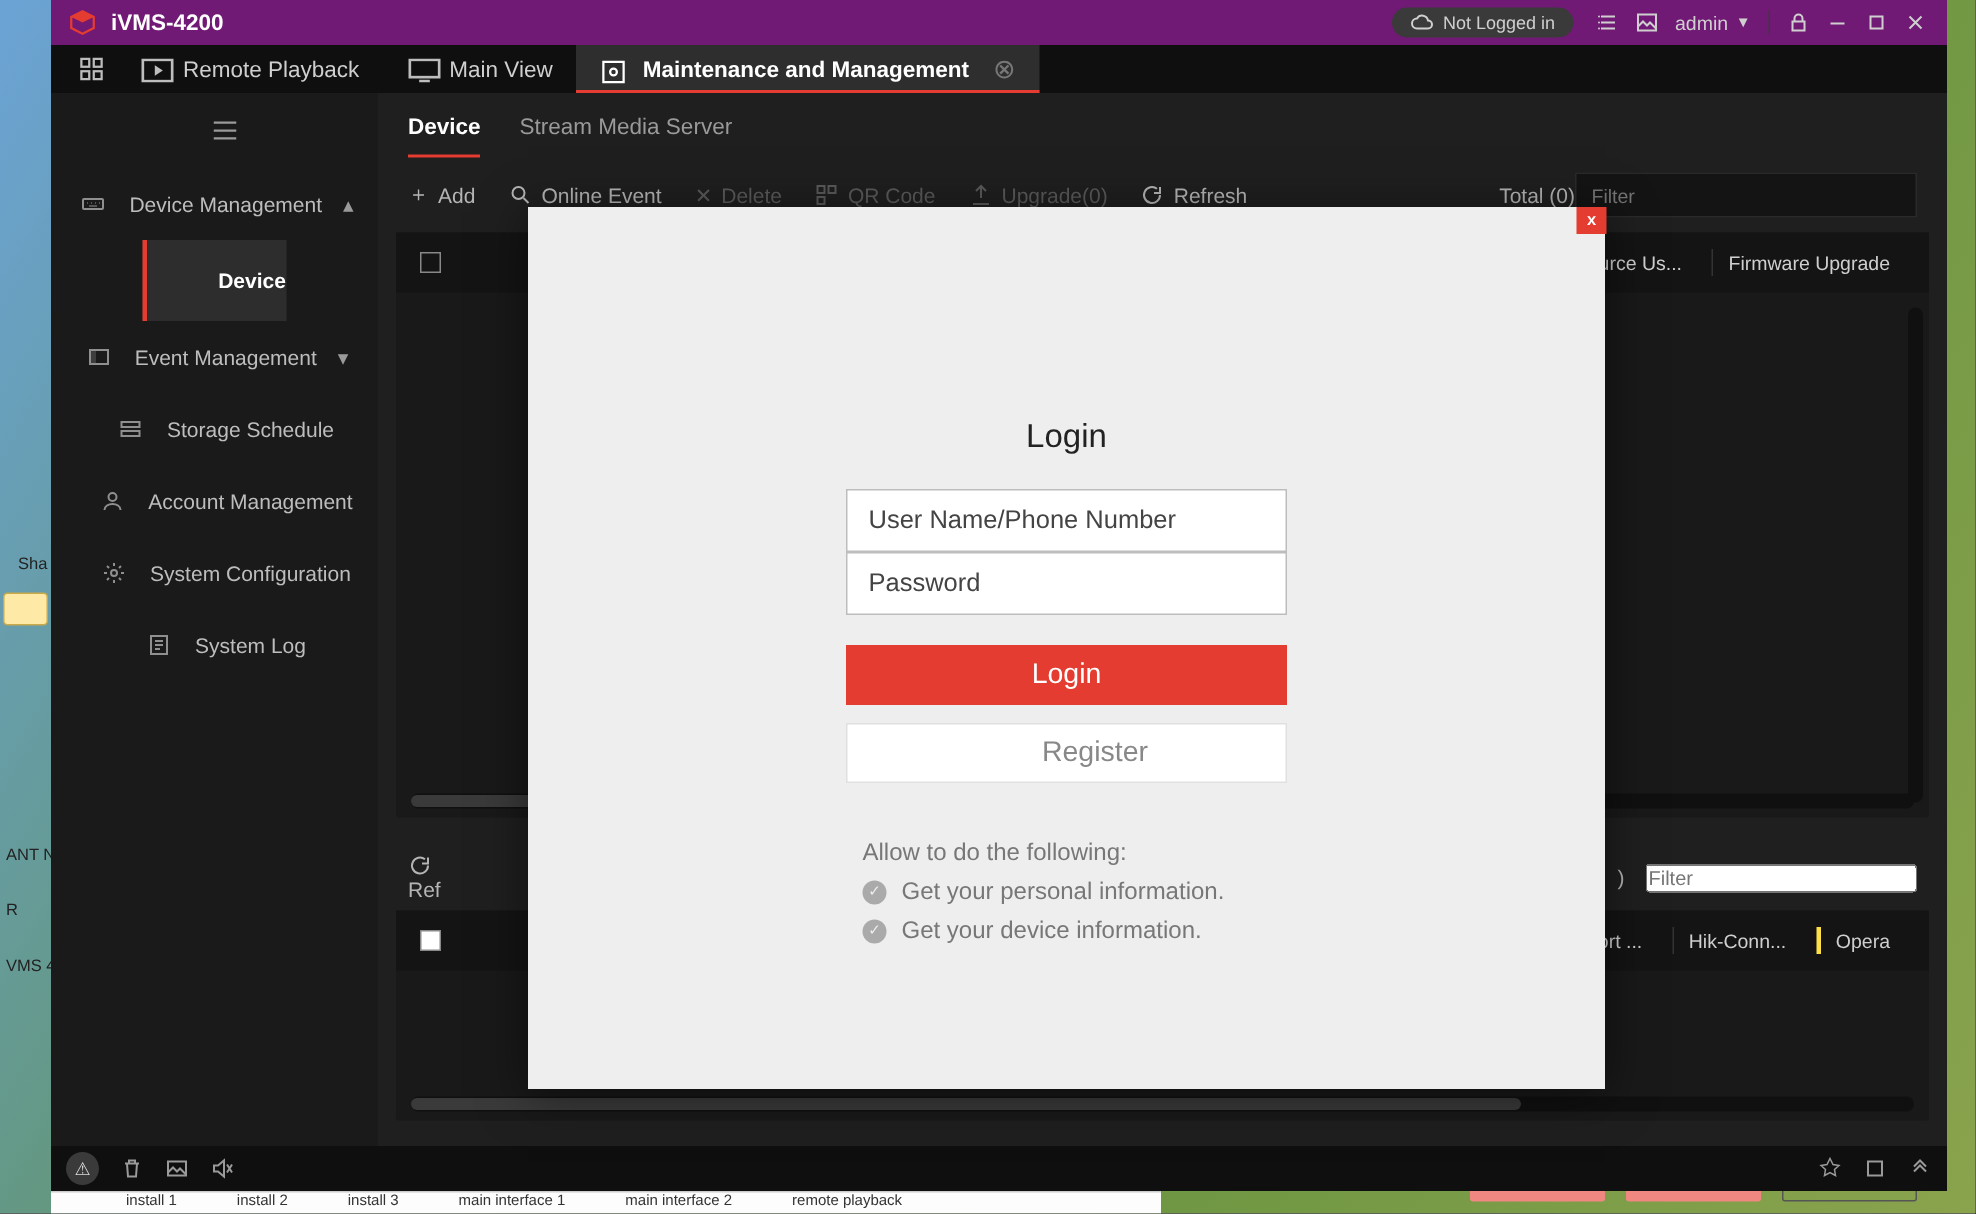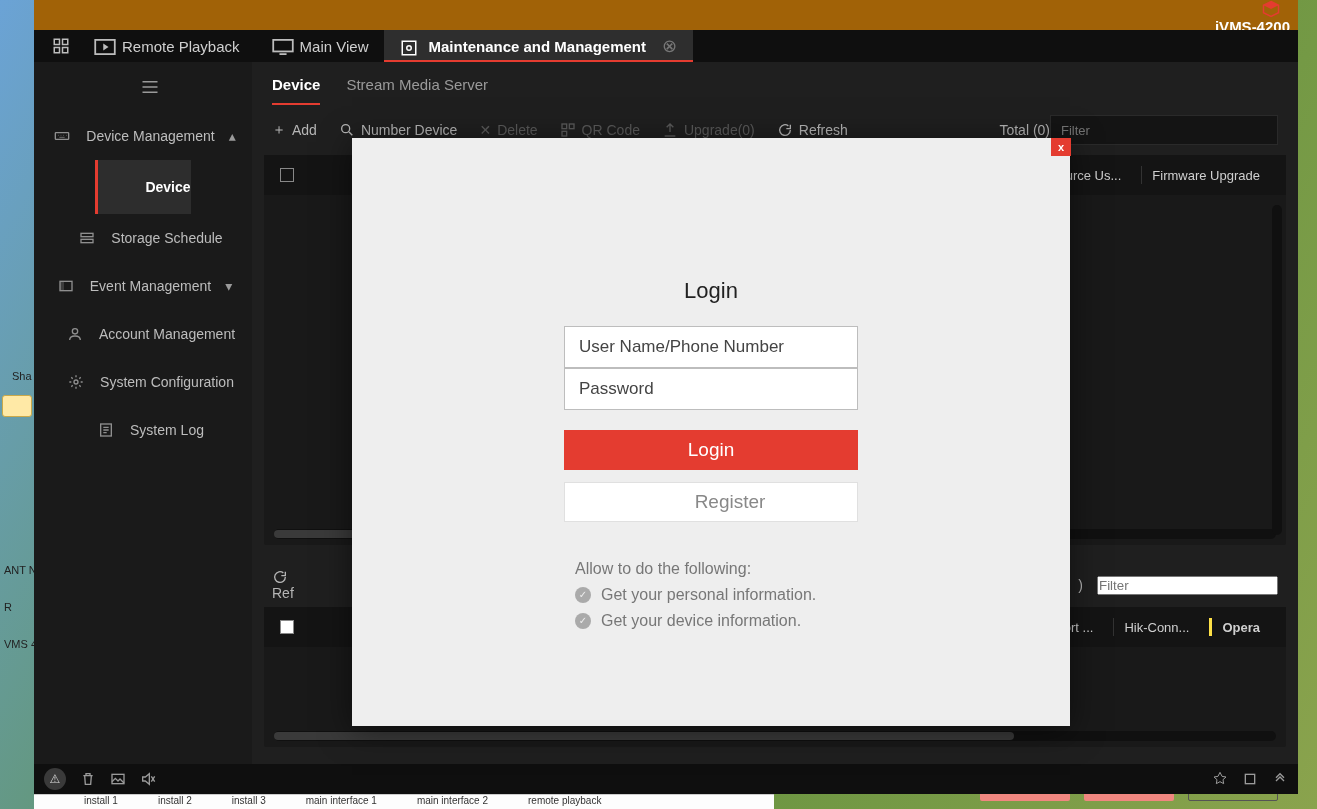--- a/index.html
+++ b/index.html
@@ -27,25 +27,24 @@
   .app {
     position: absolute;
     left: 34px; top: 0;
     width: 1264px; height: 794px;
     background: #1f1f1f;
     display: flex; flex-direction: column;
   }
   
   .titlebar {
     height: 30px;
-    background: #a16207;
-    display:flex; align-items:flex-end;
+    background: #701a75;
+    display:flex; align-items:center;
     padding: 0 8px 0 12px;
     color:#e0e0e0;
-    flex-direction:column;
   }
   .titlebar .logo {
     width:18px; height:18px; position:relative; margin-right:10px;
   }
   .titlebar .logo svg { width:100%; height:100%; }
   .titlebar .title { font-size:15px; font-weight:600; color:#fff; }
   .titlebar .spacer { flex:1; }
   .titlebar .cloud-pill {
     display:flex; align-items:center; gap:6px;
     background:#3a3a3a; border-radius:12px;
@@ -349,38 +348,38 @@
               <rect x="2" y="7" width="20" height="10" rx="1" fill="none" stroke="#8f8f8f" stroke-width="2"></rect>
               <path d="M6 11h1M10 11h1M14 11h1M18 11h1M8 14h8" stroke="#8f8f8f"></path>
             </svg>
           </span>
         <span>Device Management</span>
         <span class="chev">▴</span>
       </div>
       <div class="side-sub active">
         <span>Device</span>
       </div>
-      <div class="side-item">
-        <span class="s-icon">
-            <svg class="ic" viewBox="0 0 24 24">
-              <rect x="3" y="5" width="18" height="5" fill="none" stroke="#8f8f8f" stroke-width="2"></rect>
-              <rect x="3" y="14" width="18" height="5" fill="none" stroke="#8f8f8f" stroke-width="2"></rect>
-            </svg>
-          </span>
-        <span>Storage Schedule</span>
-      </div>
       <div class="side-item expand">
         <span class="s-icon">
             <svg class="ic" viewBox="0 0 24 24">
               <rect x="3" y="5" width="18" height="14" fill="none" stroke="#8f8f8f" stroke-width="2"></rect>
               <rect x="3" y="5" width="6" height="14" fill="#8f8f8f" opacity=".3"></rect>
             </svg>
           </span>
         <span>Event Management</span>
         <span class="chev">▾</span>
+      </div>
+      <div class="side-item">
+        <span class="s-icon">
+            <svg class="ic" viewBox="0 0 24 24">
+              <rect x="3" y="5" width="18" height="5" fill="none" stroke="#8f8f8f" stroke-width="2"></rect>
+              <rect x="3" y="14" width="18" height="5" fill="none" stroke="#8f8f8f" stroke-width="2"></rect>
+            </svg>
+          </span>
+        <span>Storage Schedule</span>
       </div>
       <div class="side-item">
         <span class="s-icon">
             <svg class="ic" viewBox="0 0 24 24">
               <circle cx="12" cy="8" r="4" fill="none" stroke="#8f8f8f" stroke-width="2"></circle>
               <path d="M4 21c0-4 4-6 8-6s8 2 8 6" fill="none" stroke="#8f8f8f" stroke-width="2"></path>
             </svg>
           </span>
         <span>Account Management</span>
       </div>
@@ -415,21 +414,21 @@
             <span>＋</span>
             <span>Add</span>
           </div>
         <div class="tb">
             <span>
               <svg class="ic" viewBox="0 0 24 24">
                 <circle cx="10" cy="10" r="6" fill="none" stroke="#b5b5b5" stroke-width="2"></circle>
                 <path d="M15 15l5 5" stroke="#b5b5b5" stroke-width="2"></path>
               </svg>
             </span>
-            <span>Number Device</span>
+            <span>Online Event</span>
           </div>
         <div class="tb disabled">
             <span>✕</span>
             <span>Delete</span>
           </div>
         <div class="tb disabled">
             <span>
               <svg class="ic" viewBox="0 0 24 24">
                 <rect x="3" y="3" width="7" height="7" fill="none" stroke="#5a5a5a" stroke-width="2"></rect>
                 <rect x="14" y="3" width="7" height="7" fill="none" stroke="#5a5a5a" stroke-width="2"></rect>
@@ -487,21 +486,21 @@
         </div>
       </div>
 
       <div class="pane lower">
         <div class="table-head">
           <span class="squarebox solid"></span>
           <div style="flex:1"></div>
           <span class="col">dded</span>
           <span class="col">Support ...</span>
           <span class="col">Hik-Conn...</span>
-          <span class="col" style="border-left:3px solid #fde047;font-weight:bold;">Opera</span>
+          <span class="col" style="border-left:3px solid #fde047;">Opera</span>
         </div>
         <div class="hscroll">
           <div class="thumb" style="left:0; width:740px;"></div>
         </div>
       </div>
 
       <div class="button-row">
         <div class="btn red">Activate</div>
         <div class="btn red">Add</div>
         <div class="btn gray">Close</div>

